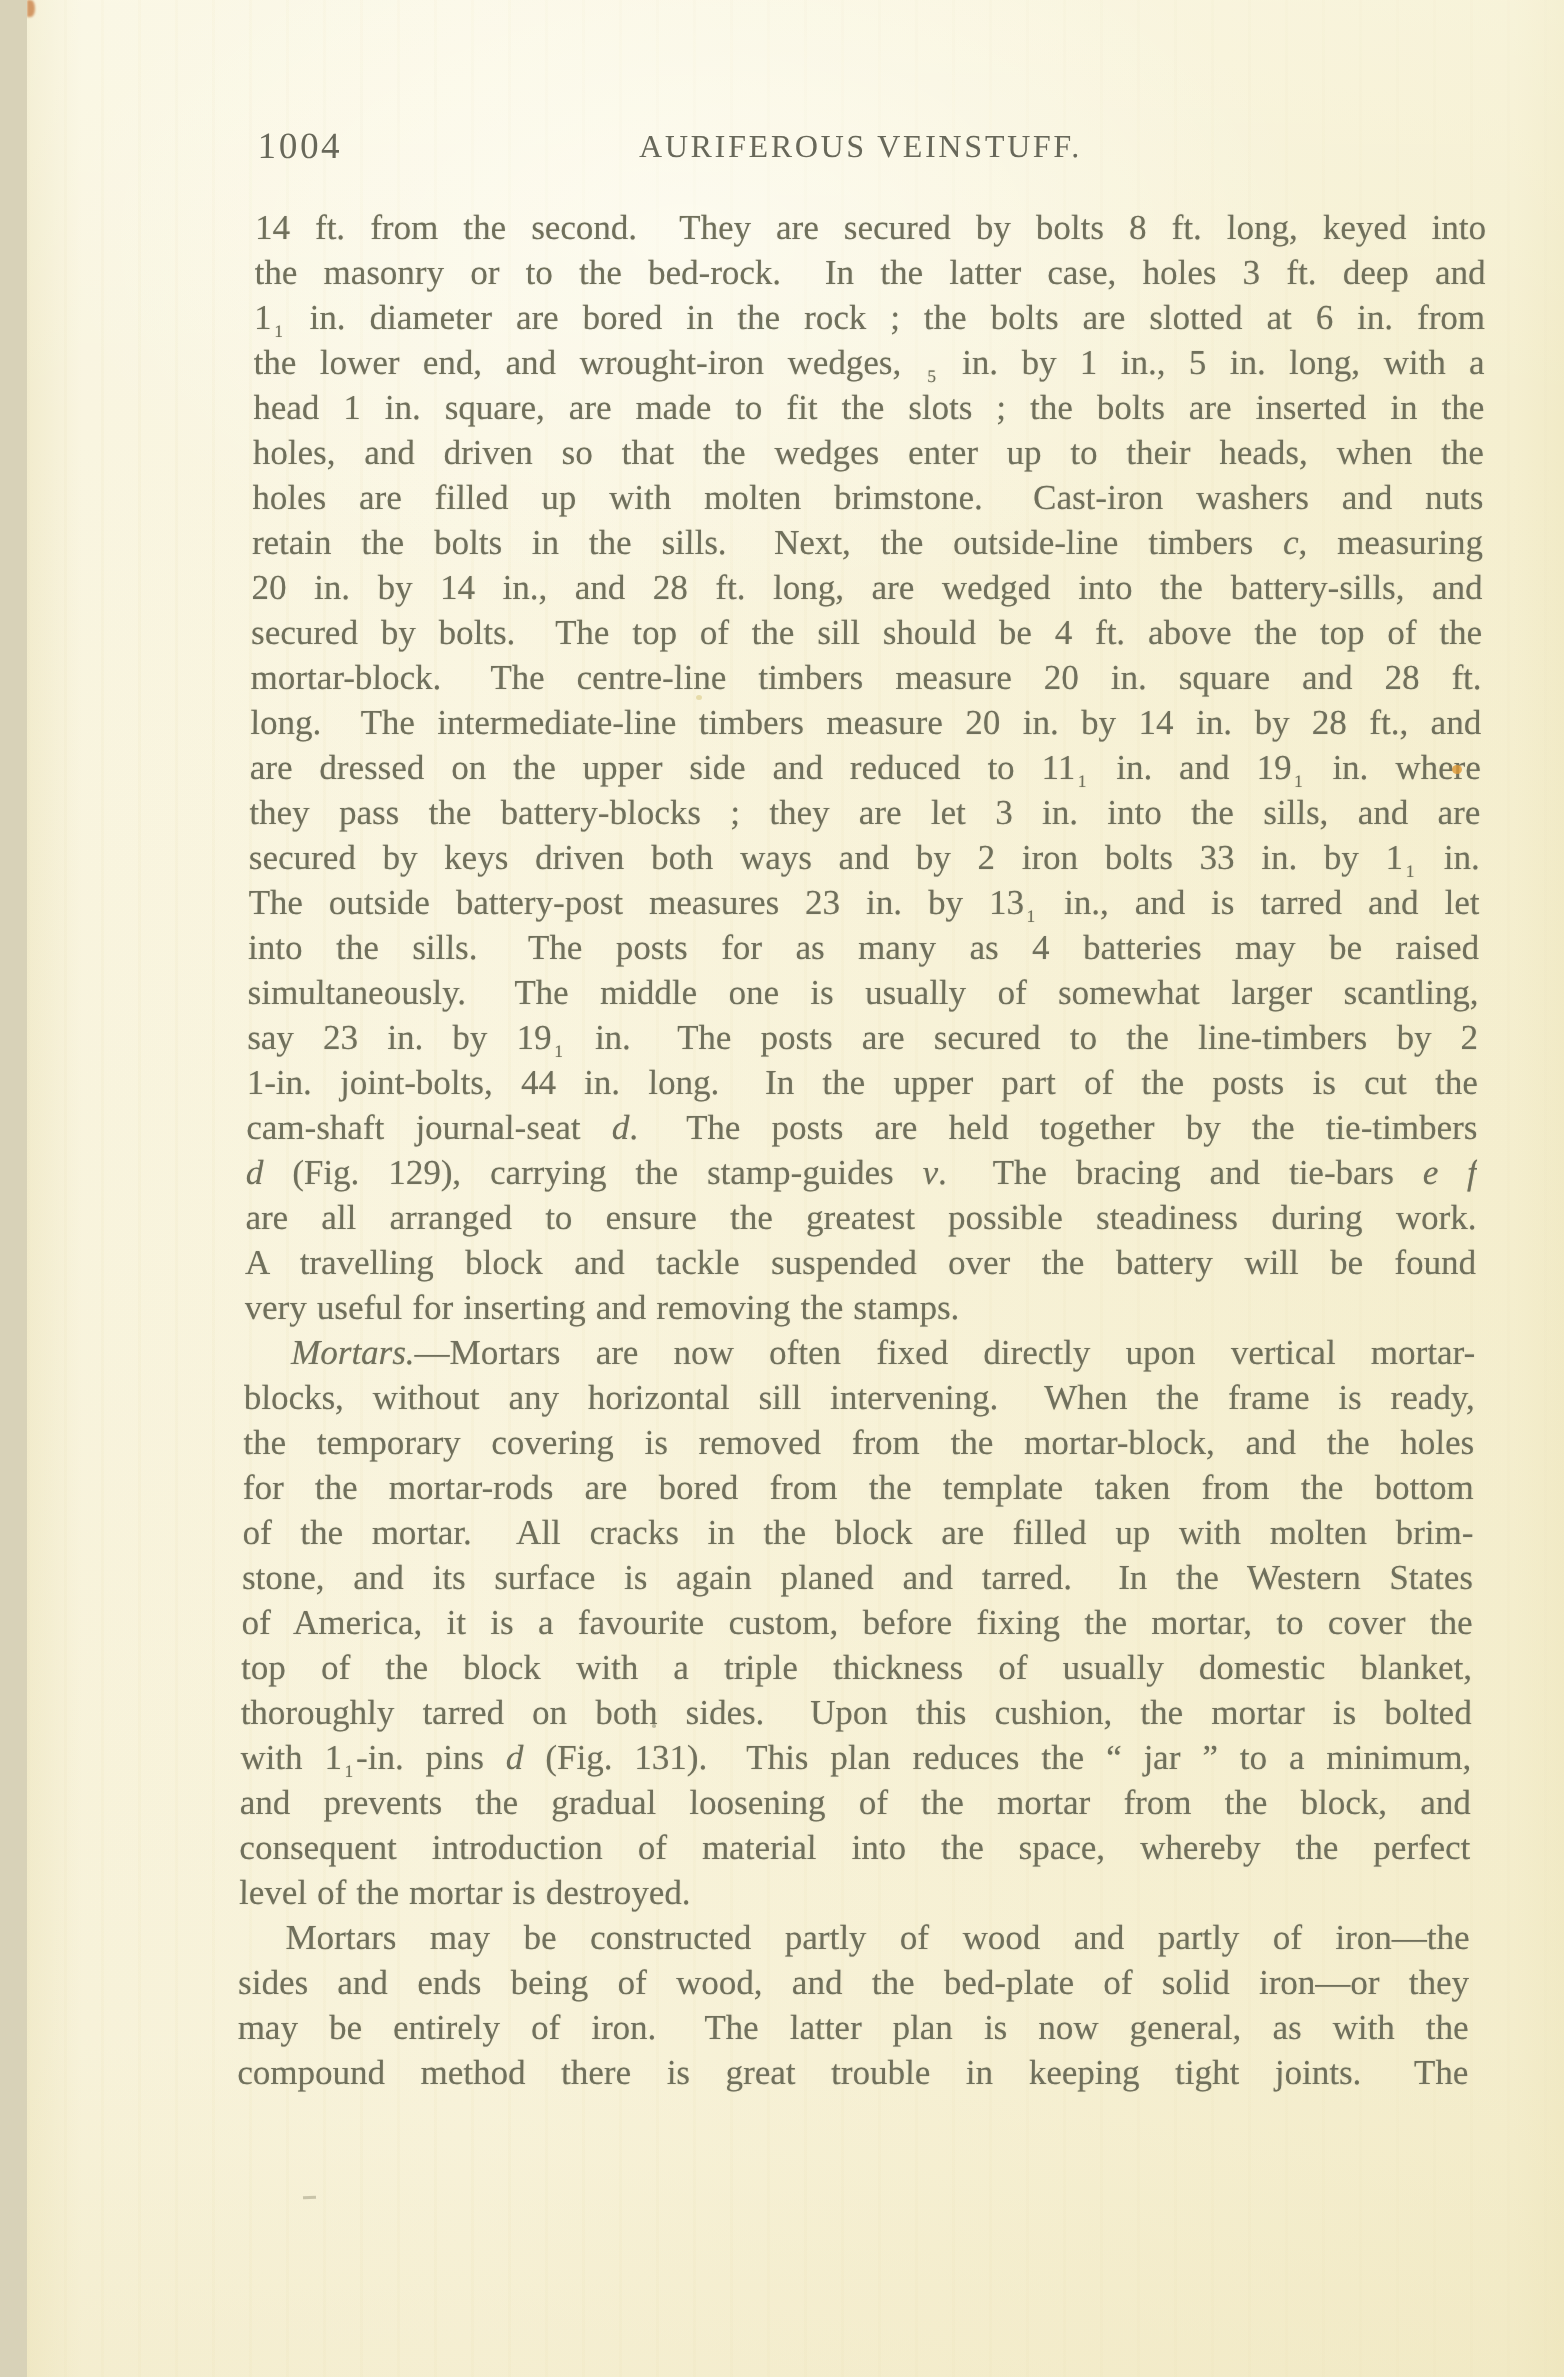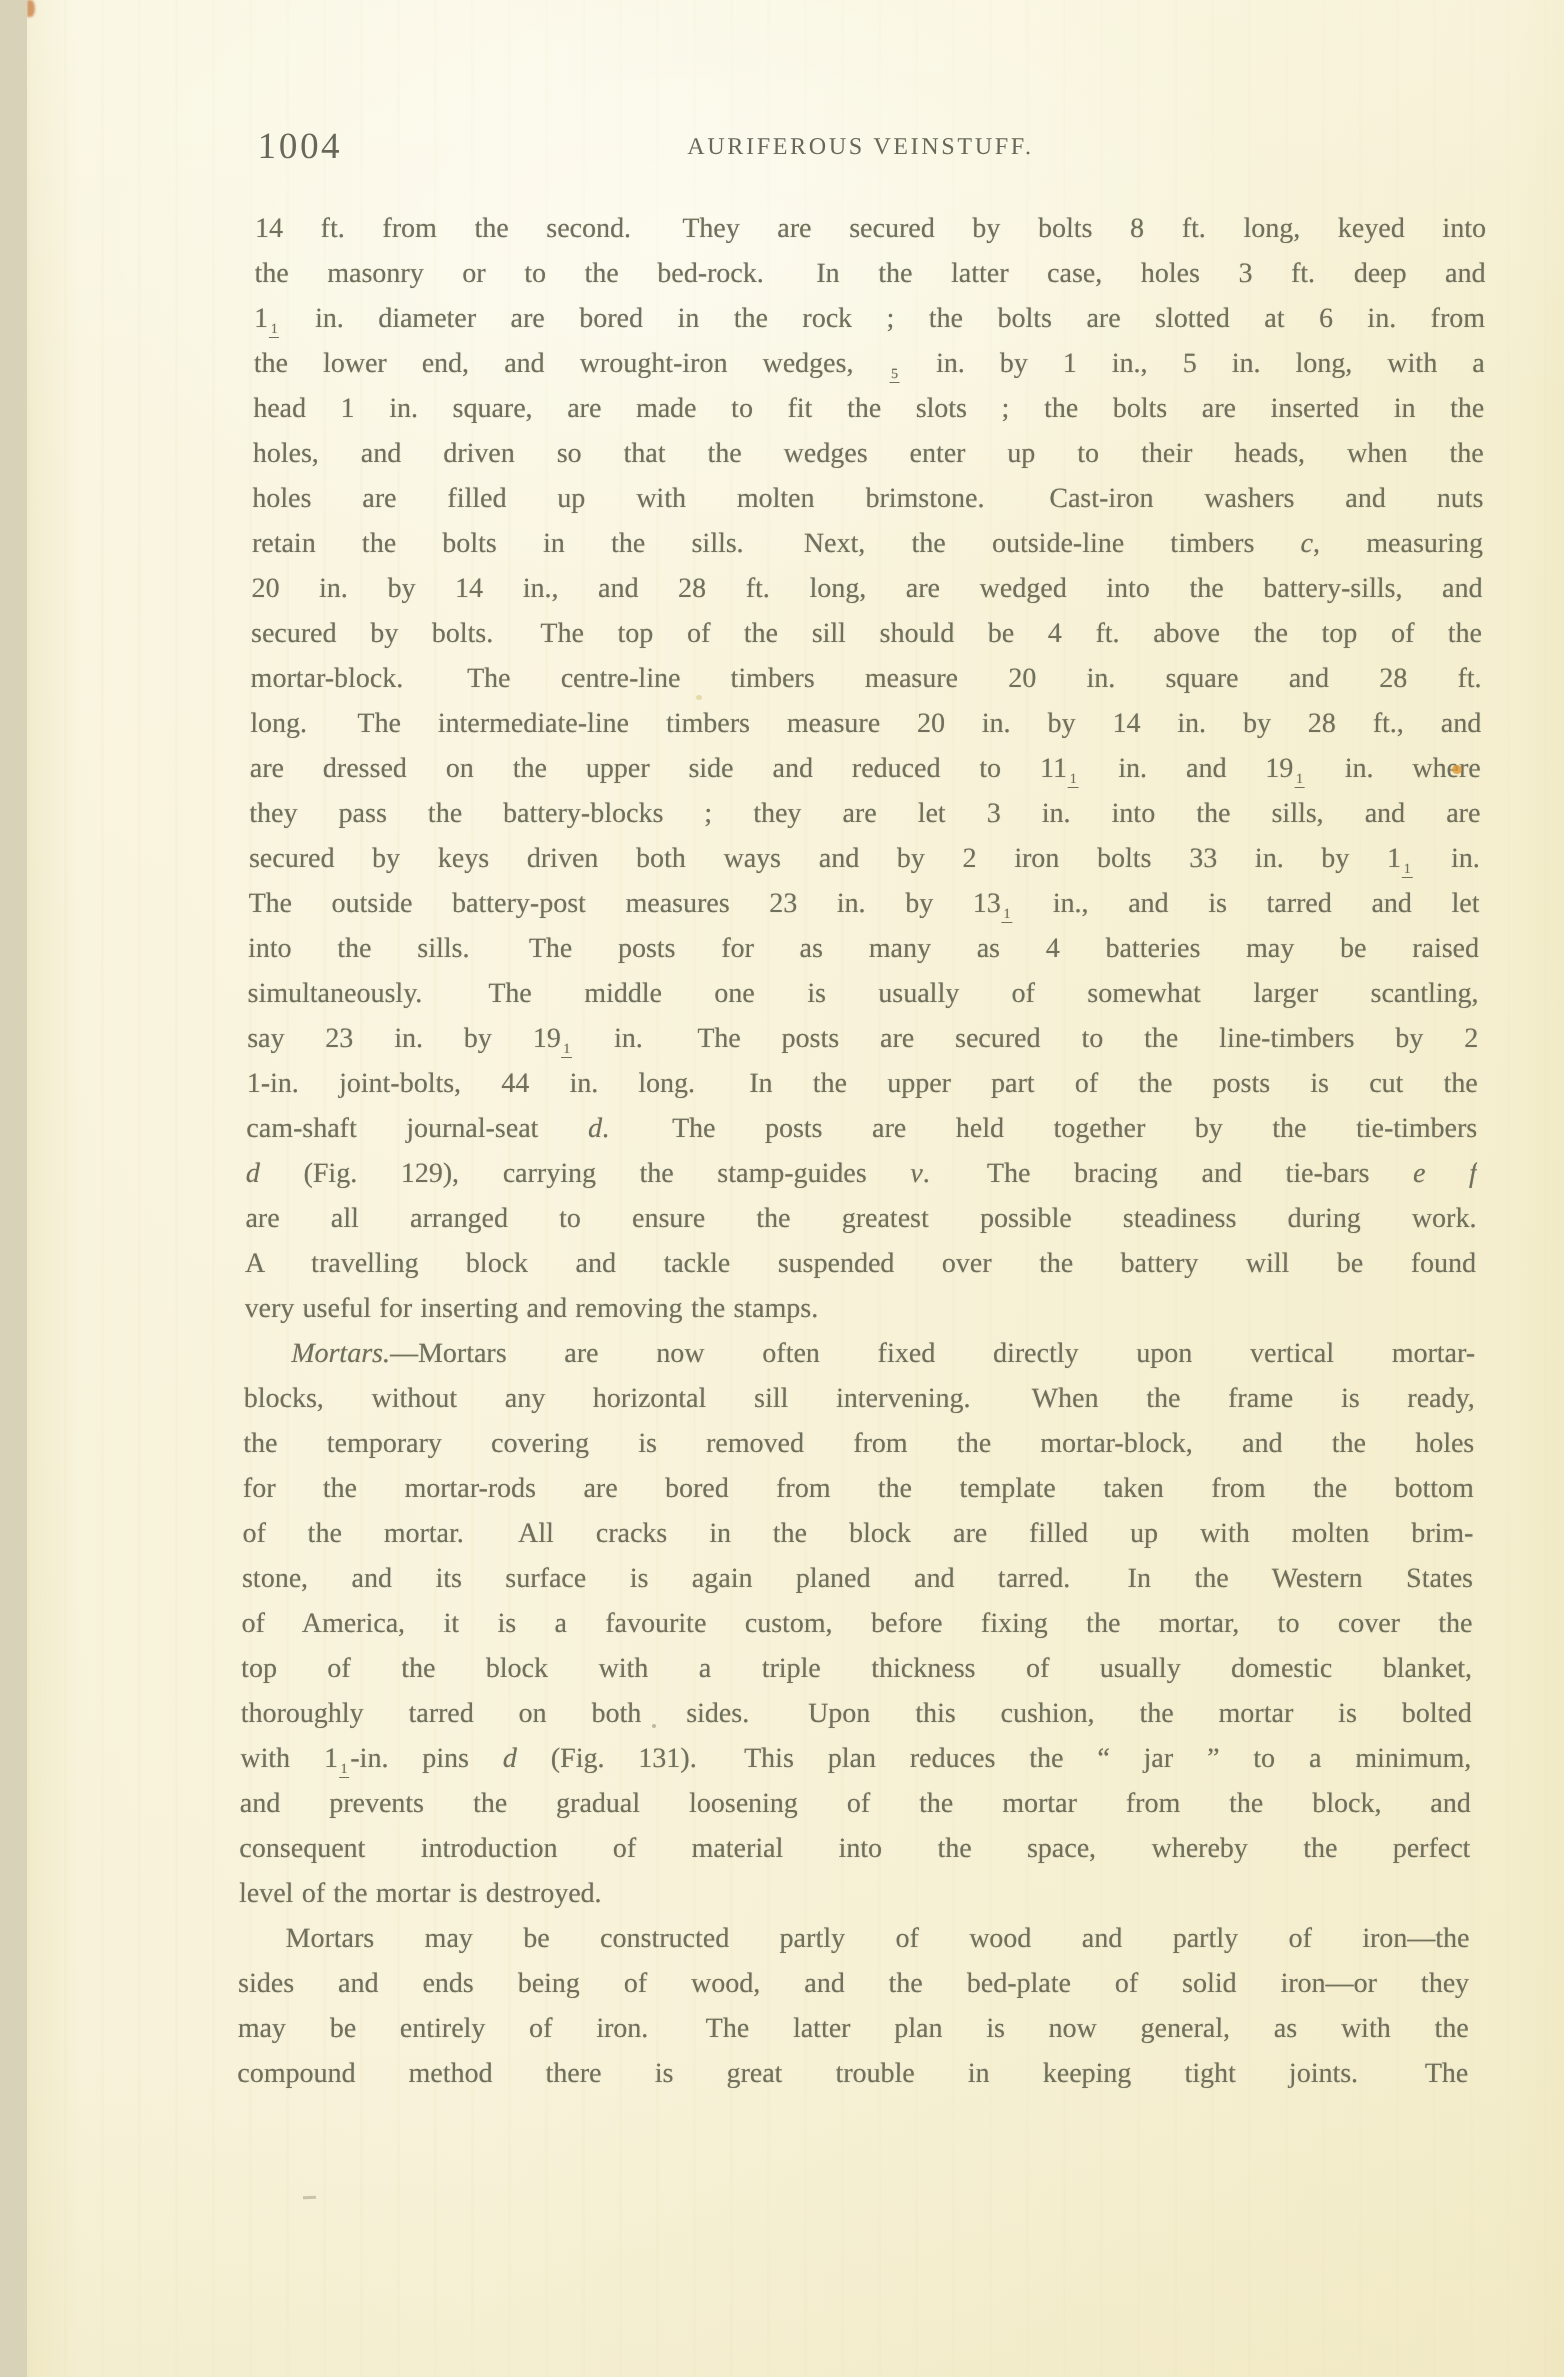--- a/index.html
+++ b/index.html
@@ -22,27 +22,27 @@
     transform:skewX(-0.55deg);
     transform-origin:0 0;
   }
   .running-head{position:relative;height:41px;color:#68685a;}
   .page-number{
     position:absolute;left:1.8px;top:0;
     font-size:37px;line-height:41px;letter-spacing:2.7px;
   }
   .running-title{
     position:absolute;left:calc(50% - 10.8px);transform:translateX(-50%);top:1.8px;
-    font-size:24px;line-height:39px;letter-spacing:2.7px;
+    font-size:32px;line-height:39px;letter-spacing:2.7px;
     white-space:nowrap;
   }
   .body-text{margin-top:39px;}
   .line{
     height:45px;line-height:45px;
-    font-size:28px;
+    font-size:35px;
     word-spacing:1.3px;
     text-align:justify;text-align-last:justify;
     text-justify:inter-word;
     overflow:hidden;
     text-shadow:0 0 1px rgba(110,110,90,.5);
     white-space:normal;
   }
   .line.indent{text-indent:47px;}
   .line.end{text-align-last:left;font-family:Liberation Serif, serif;}
   .it{font-style:italic;}

